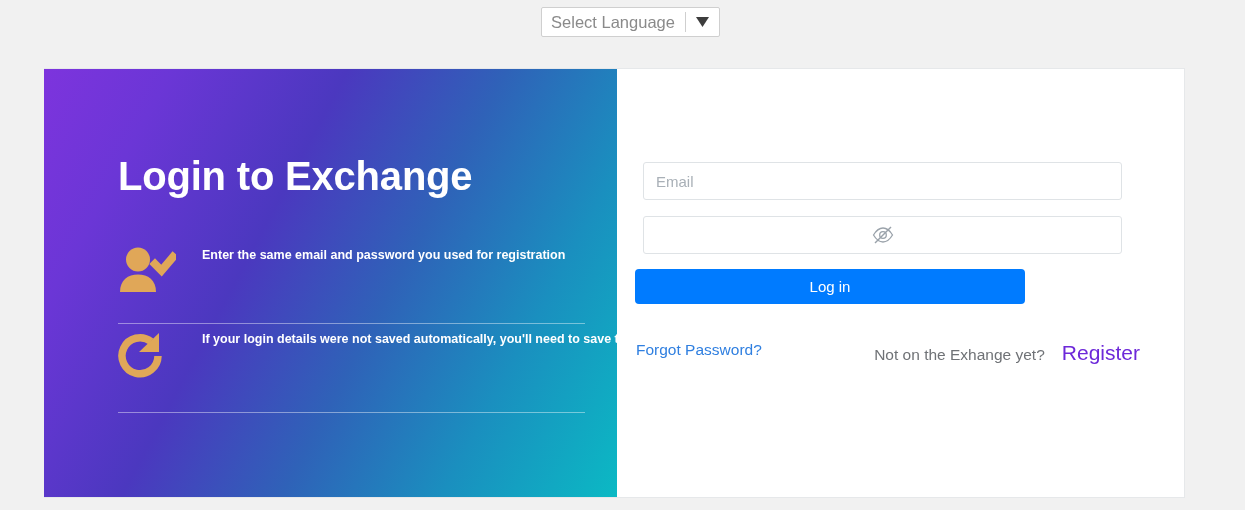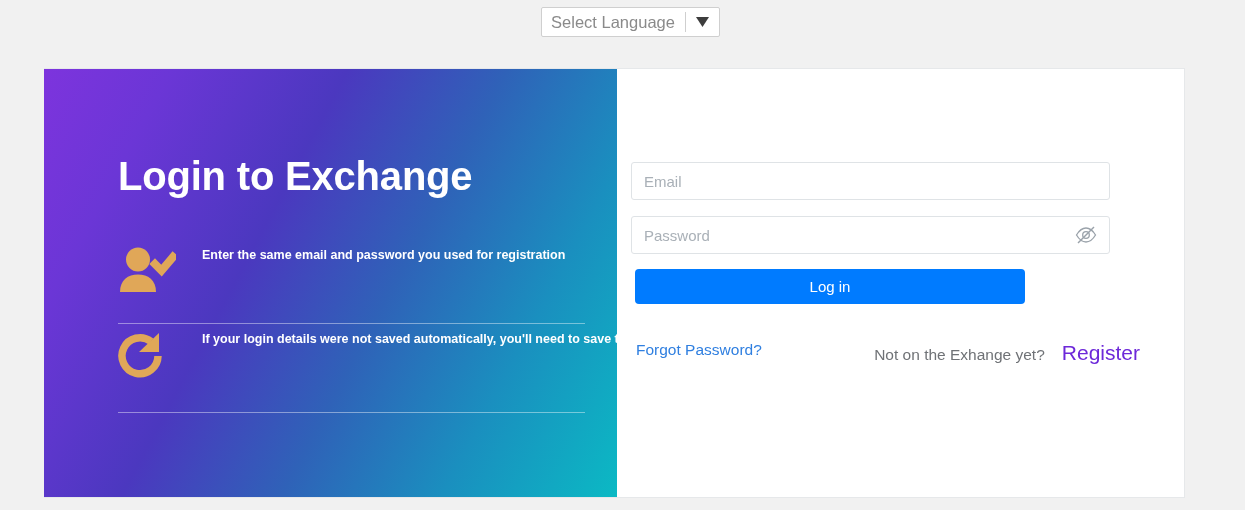--- a/index.html
+++ b/index.html
@@ -127,21 +127,21 @@
   .divider-2 { top: 343px; }
 
   
   .form-panel {
     flex: 1;
     position: relative;
     background: #ffffff;
   }
   .field {
     position: absolute;
-    left: 14px;
+    left: 26px;
     width: 479px;
     height: 38px;
     border: 1px solid #dfe3e6;
     border-radius: 3px;
     background: #fff;
     display: flex;
     align-items: center;
     padding: 0 12px;
     justify-content: center;
   }
@@ -254,21 +254,20 @@
     <div class="divider divider-2"></div>
   </div>
 
   <div class="form-panel">
 
     <div class="field field-email">
       <span class="field-placeholder">Email</span>
     </div>
 
     <div class="field field-password">
-      <span class="field-placeholder">Password</span>
       <span class="eye-toggle">
         <svg width="22" height="20" viewBox="0 0 22 20" aria-hidden="true">
           <path d="M1.5 10 C4.5 5 7.8 3 11 3 C14.2 3 17.5 5 20.5 10 C17.5 15 14.2 17 11 17 C7.8 17 4.5 15 1.5 10 Z" fill="none" stroke="#9aa2aa" stroke-width="1.3"></path>
           <circle cx="11" cy="10" r="3.3" fill="none" stroke="#9aa2aa" stroke-width="1.3"></circle>
           <line x1="3" y1="18" x2="19" y2="2" stroke="#9aa2aa" stroke-width="1.4"></line>
         </svg>
       </span>
     </div>
 
     <button class="btn-login">Log in</button>

